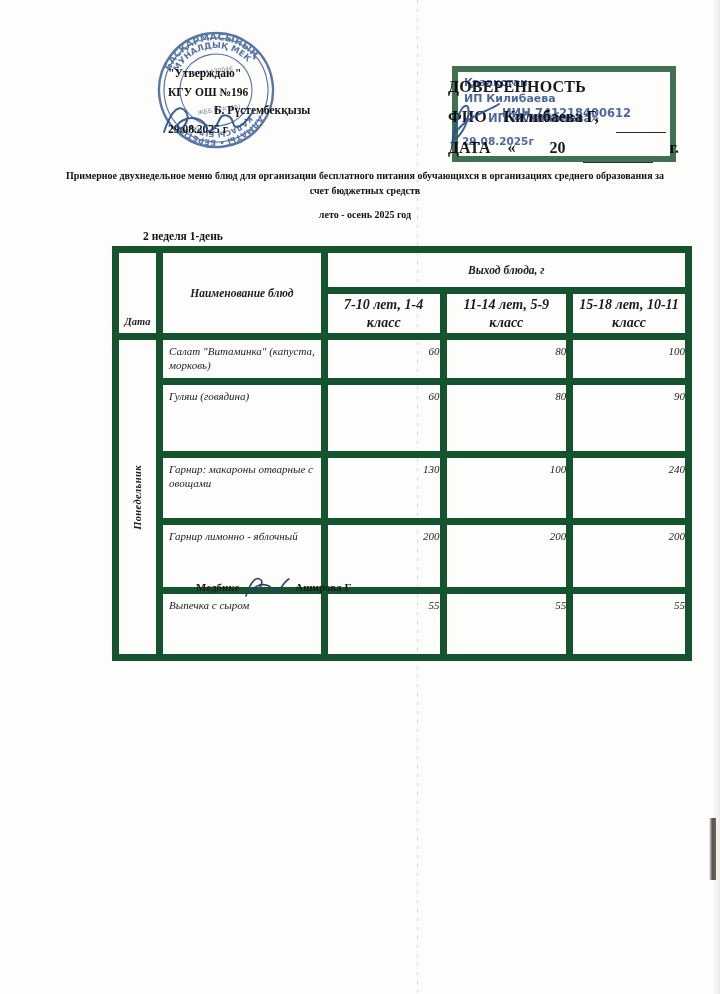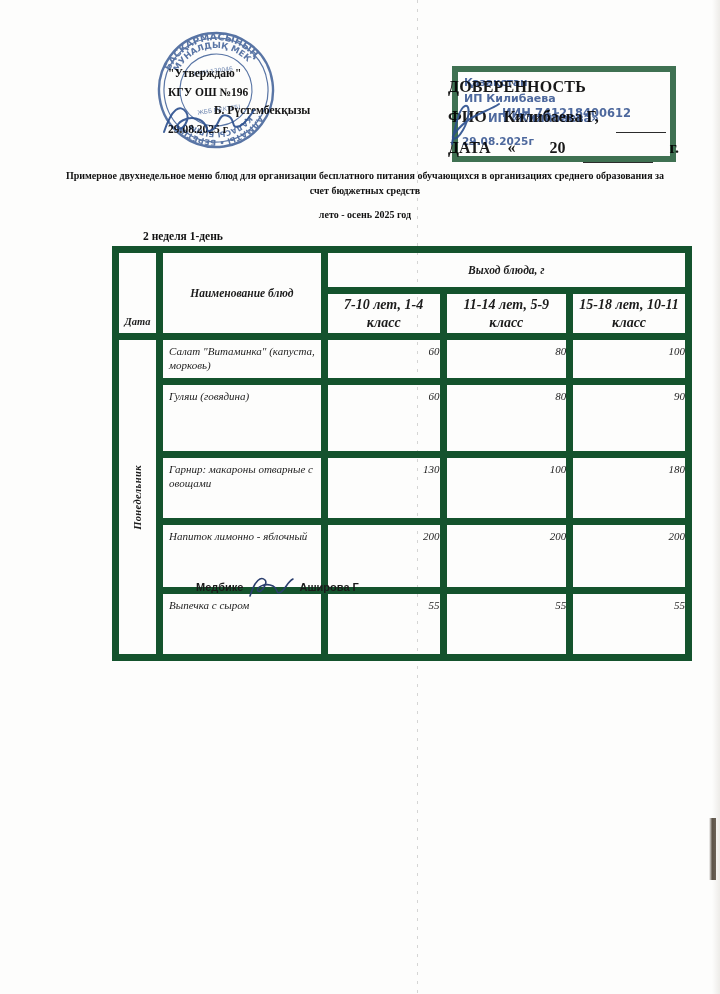--- a/index.html
+++ b/index.html
@@ -261,21 +261,21 @@
     padding-top: 5px !important;
     font-size: 11px;
     vertical-align: top !important;
   }
 
   
   .medic-line {
     position: absolute;
     left: 196px;
     top: 574px;
-    font-family: Liberation Sans, sans-serif;
+    font-family: Liberation Serif, serif;
     font-size: 11px;
     font-weight: bold;
     color: #1a1a1a;
     display: flex;
     align-items: center;
     gap: 4px;
     z-index: 3;
   }
   .medic-sig {
     width: 48px;
@@ -392,24 +392,24 @@
       <tr>
         <td class="td-dish" style="height:58px">Гуляш (говядина)</td>
         <td class="td-num">60</td>
         <td class="td-num">80</td>
         <td class="td-num">90</td>
       </tr>
       <tr>
         <td class="td-dish" style="height:52px">Гарнир: макароны отварные с овощами</td>
         <td class="td-num">130</td>
         <td class="td-num">100</td>
-        <td class="td-num">180</td>
-      </tr>
-      <tr>
-        <td class="td-dish" style="height:54px">Напиток лимонно - яблочный</td>
+        <td class="td-num">240</td>
+      </tr>
+      <tr>
+        <td class="td-dish" style="height:54px">Гарнир лимонно - яблочный</td>
         <td class="td-num">200</td>
         <td class="td-num">200</td>
         <td class="td-num">200</td>
       </tr>
       <tr>
         <td class="td-dish" style="height:52px">Выпечка с сыром</td>
         <td class="td-num">55</td>
         <td class="td-num">55</td>
         <td class="td-num">55</td>
       </tr>

